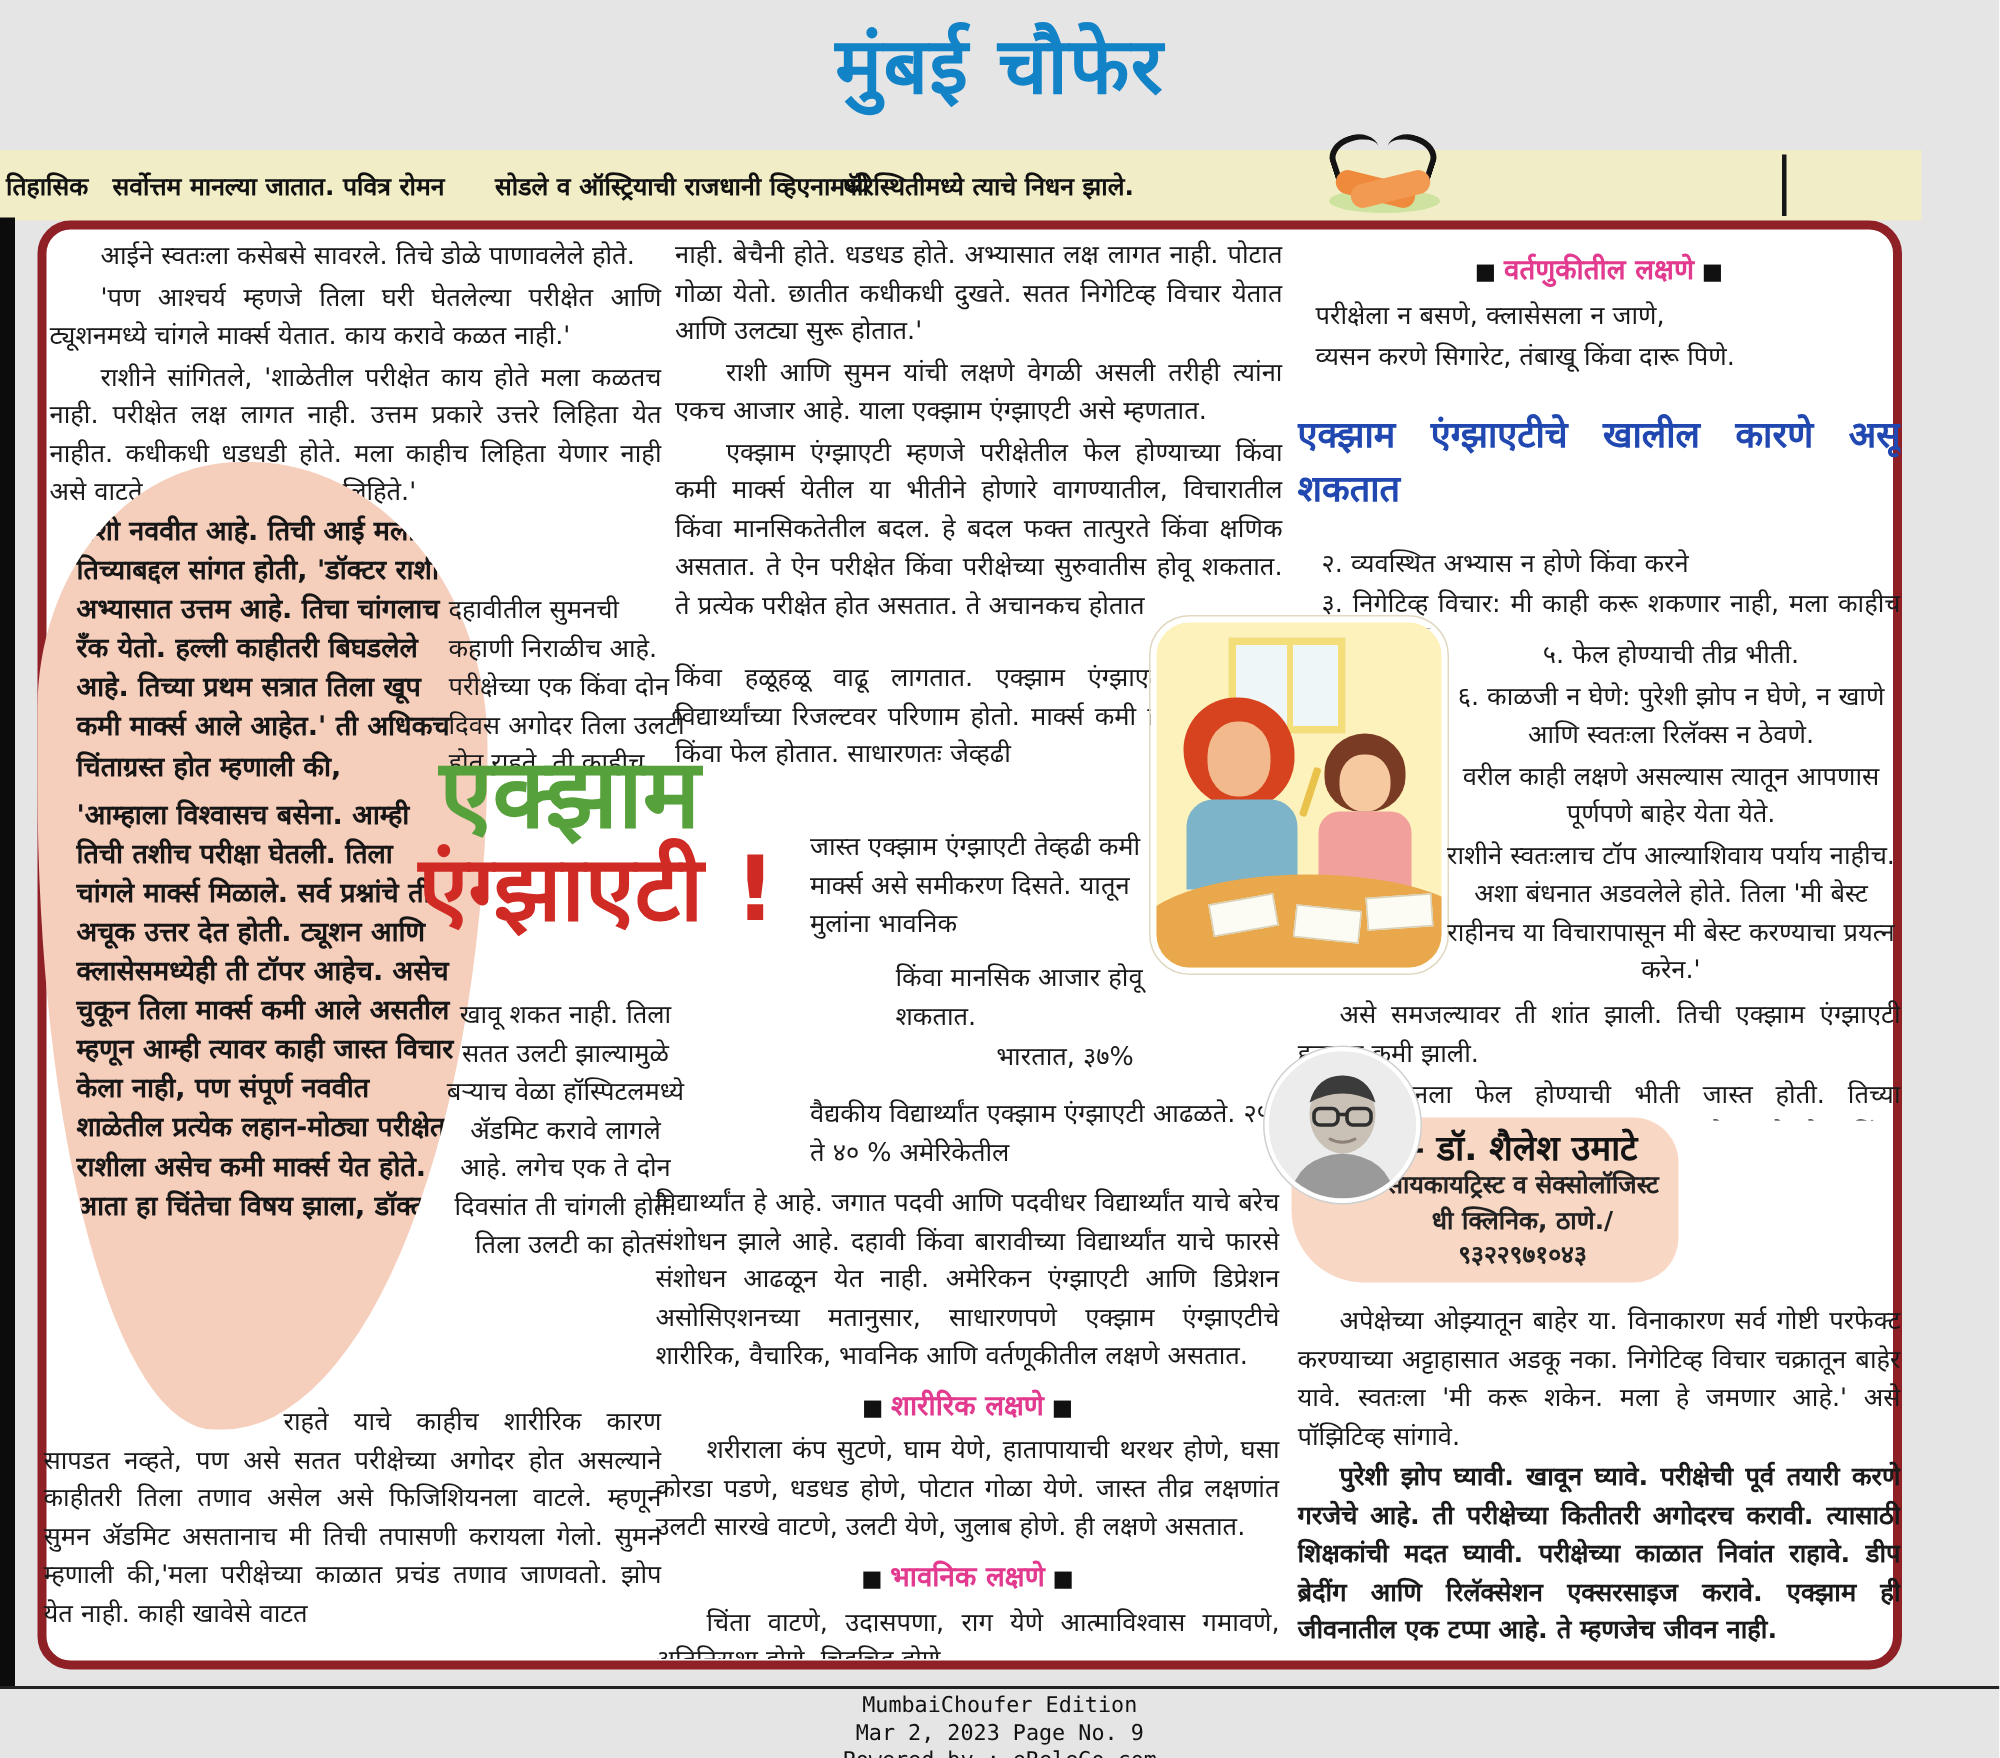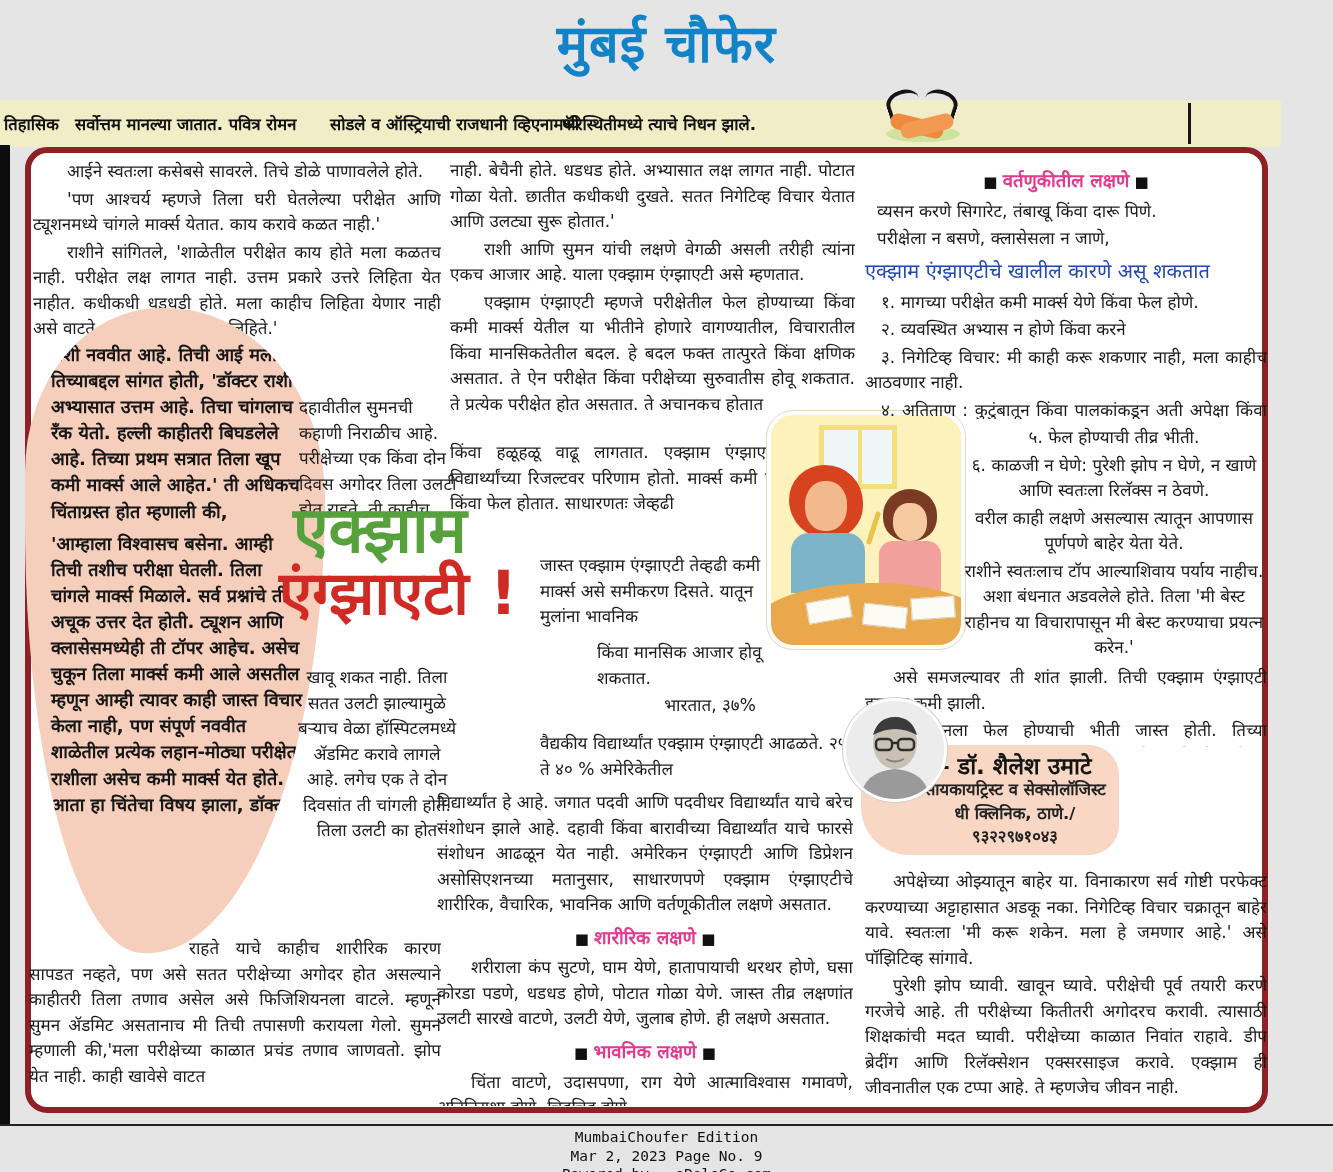--- a/index.html
+++ b/index.html
@@ -42,21 +42,21 @@
   .blob p { font-size:18px; line-height:1.45; font-weight:bold; color:#161616; margin-bottom:6px; }
 
   
   .headline { position:absolute; left:248px; top:345px; width:330px; line-height:1.02; font-weight:bold; }
   .hl-1 { display:block; font-size:64px; color:#57a13c; padding-left:14px; }
   .hl-2 { display:block; font-size:60px; color:#cf2b24; }
 
   
   .sec-h { text-align:center; font-weight:bold; font-size:18.5px; color:#e23a8e; margin:6px 0 4px 0; }
   .sec-h .sq { color:#111; font-size:15px; }
-  .blue-h { font-weight:normal; font-size:20px; color:#2148b1; margin:4px 0; }
+  .blue-h { font-weight:bold; font-size:24px; color:#2148b1; margin:20px 0; }
 
   
   .cartoon { position:absolute; left:736px; top:258px; width:198px; height:238px; background:#fdf2bc;
              border:4px solid #fff; outline:1px solid #e0d8c0; border-radius:26px; overflow:hidden; }
   .win { position:absolute; left:48px; top:10px; width:78px; height:64px; background:#eef6f8; border:5px solid #f3de7a; }
   .win:before { content:""; position:absolute; left:50%; top:0; width:4px; height:100%; background:#f3de7a; }
   .mom-hair { position:absolute; left:18px; top:50px; width:74px; height:74px; background:#d8431f; border-radius:48% 52% 46% 54%; }
   .mom-face { position:absolute; left:34px; top:66px; width:42px; height:50px; background:#f2b98d; border-radius:46%; }
   .mom-body { position:absolute; left:20px; top:118px; width:74px; height:60px; background:#7db4c9; border-radius:18px 18px 0 0; }
   .girl-hair { position:absolute; left:112px; top:74px; width:54px; height:52px; background:#7a3b24; border-radius:50% 50% 44% 44%; }
@@ -169,24 +169,23 @@
       <span class="table"></span>
       <span class="paper pp1"></span>
         <span class="paper pp2"></span>
         <span class="paper pp3"></span>
     </div>
 
     <div class="abs body-txt" style="left:834px; top:8px; width:402px; height:258px;">
       <div class="sec-h">
         <span class="sq">■ </span><span>वर्तणुकीतील लक्षणे</span><span class="sq"> ■</span>
       </div>
+      <p class="noindent" style="padding-left:12px;">परीक्षेला न बसणे, क्लासेसला न जाणे,</p>
       <p class="noindent" style="padding-left:12px;">व्यसन करणे सिगारेट, तंबाखू किंवा दारू पिणे.</p>
-      <p class="noindent" style="padding-left:12px;">परीक्षेला न बसणे, क्लासेसला न जाणे,</p>
       <div class="blue-h">एक्झाम एंग्झाएटीचे खालील कारणे असू शकतात</div>
-      <p class="noindent" style="text-indent:16px !important;">१. मागच्या परीक्षेत कमी मार्क्स येणे किंवा फेल होणे.</p>
       <p class="noindent" style="text-indent:16px !important;">२. व्यवस्थित अभ्यास न होणे किंवा करने</p>
       <p class="noindent" style="text-indent:16px !important;">३. निगेटिव्ह विचार: मी काही करू शकणार नाही, मला काहीच आठवणार नाही.</p>
       <p class="noindent" style="text-indent:16px !important;">४. अतिताण : कुटुंबातून किंवा पालकांकडून अती अपेक्षा किंवा स्वतः स्वतःवर अतिशय चांगले करण्याचा दबाव देणे.</p>
     </div>
 
     <div class="abs body-txt" style="left:932px; top:272px; width:302px; height:240px; text-align:center;">
       <p class="noindent">५. फेल होण्याची तीव्र भीती.</p>
       <p class="noindent">६. काळजी न घेणे: पुरेशी झोप न घेणे, न खाणे आणि स्वतःला रिलॅक्स न ठेवणे.</p>
       <p class="noindent">वरील काही लक्षणे असल्यास त्यातून आपणास पूर्णपणे बाहेर येता येते.</p>
       <p class="noindent">राशीने स्वतःलाच टॉप आल्याशिवाय पर्याय नाहीच. अशा बंधनात अडवलेले होते. तिला 'मी बेस्ट राहीनच या विचारापासून मी बेस्ट करण्याचा प्रयत्न करेन.'</p>
@@ -210,21 +209,21 @@
         <path d="M27 34 Q32 16 49 16 Q66 16 71 34 Q60 28 49 28 Q38 28 27 34 Z" fill="#3b3b3b"></path>
         <rect x="30" y="38" width="16" height="11" rx="4" fill="none" stroke="#2e2e2e" stroke-width="2.4"></rect>
         <rect x="52" y="38" width="16" height="11" rx="4" fill="none" stroke="#2e2e2e" stroke-width="2.4"></rect>
         <line x1="46" y1="42" x2="52" y2="42" stroke="#2e2e2e" stroke-width="2.4"></line>
         <path d="M40 58 Q49 63 58 58" fill="none" stroke="#8d8177" stroke-width="2"></path>
       </svg>
     </div>
 
     <div class="abs body-txt" style="left:834px; top:716px; width:402px; height:232px;">
       <p class="noindent" style="text-indent:28px !important;">अपेक्षेच्या ओझ्यातून बाहेर या. विनाकारण सर्व गोष्टी परफेक्ट करण्याच्या अट्टाहासात अडकू नका. निगेटिव्ह विचार चक्रातून बाहेर यावे. स्वतःला 'मी करू शकेन. मला हे जमणार आहे.' असे पॉझिटिव्ह सांगावे.</p>
-      <p class="noindent" style="text-indent:28px !important;">पुरेशी झोप घ्यावी. खावून घ्यावे. परीक्षेची पूर्व तयारी करणे गरजेचे आहे. ती परीक्षेच्या कितीतरी अगोदरच करावी. त्यासाठी शिक्षकांची मदत घ्यावी. परीक्षेच्या काळात निवांत राहावे. डीप ब्रेदींग आणि रिलॅक्सेशन एक्सरसाइज करावे. एक्झाम ही जीवनातील एक टप्पा आहे. ते म्हणजेच जीवन नाही.</p>
+      <p class="noindent" style="text-indent:28px !important;font-weight:bold;">पुरेशी झोप घ्यावी. खावून घ्यावे. परीक्षेची पूर्व तयारी करणे गरजेचे आहे. ती परीक्षेच्या कितीतरी अगोदरच करावी. त्यासाठी शिक्षकांची मदत घ्यावी. परीक्षेच्या काळात निवांत राहावे. डीप ब्रेदींग आणि रिलॅक्सेशन एक्सरसाइज करावे. एक्झाम ही जीवनातील एक टप्पा आहे. ते म्हणजेच जीवन नाही.</p>
     </div>
 
   </div>
 
   <div class="footer-line"></div>
   <div class="footer">
     <div>MumbaiChoufer Edition</div>
     <div>Mar 2, 2023 Page No. 9</div>
     <div>Powered by : eReleGo.com</div>
   </div>

